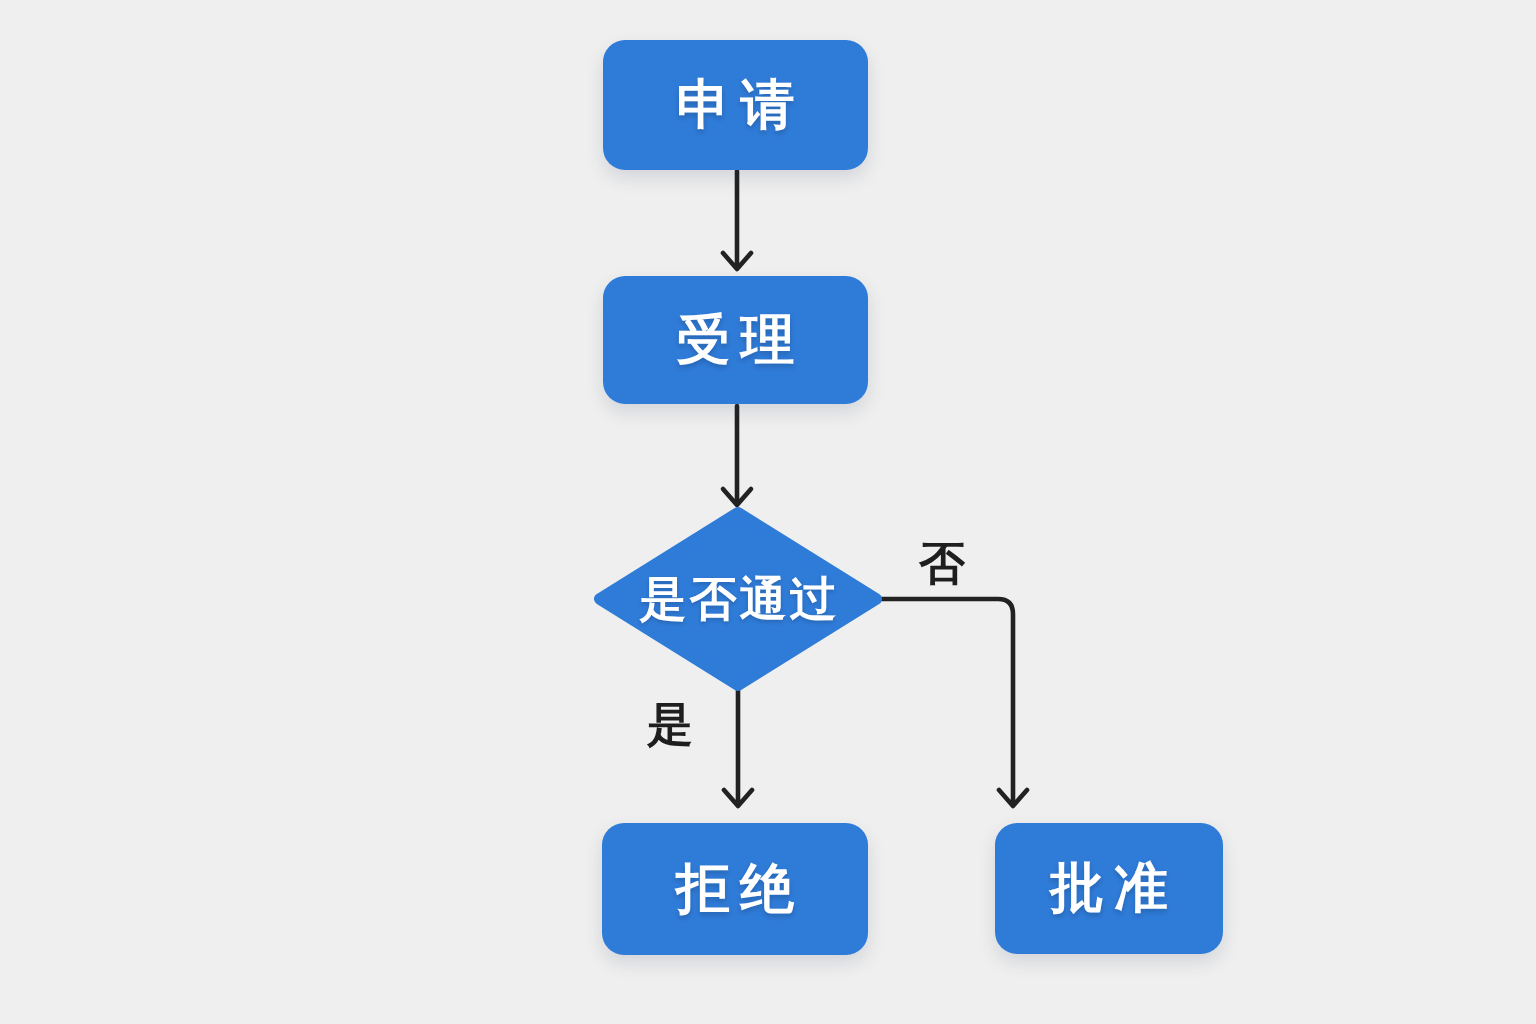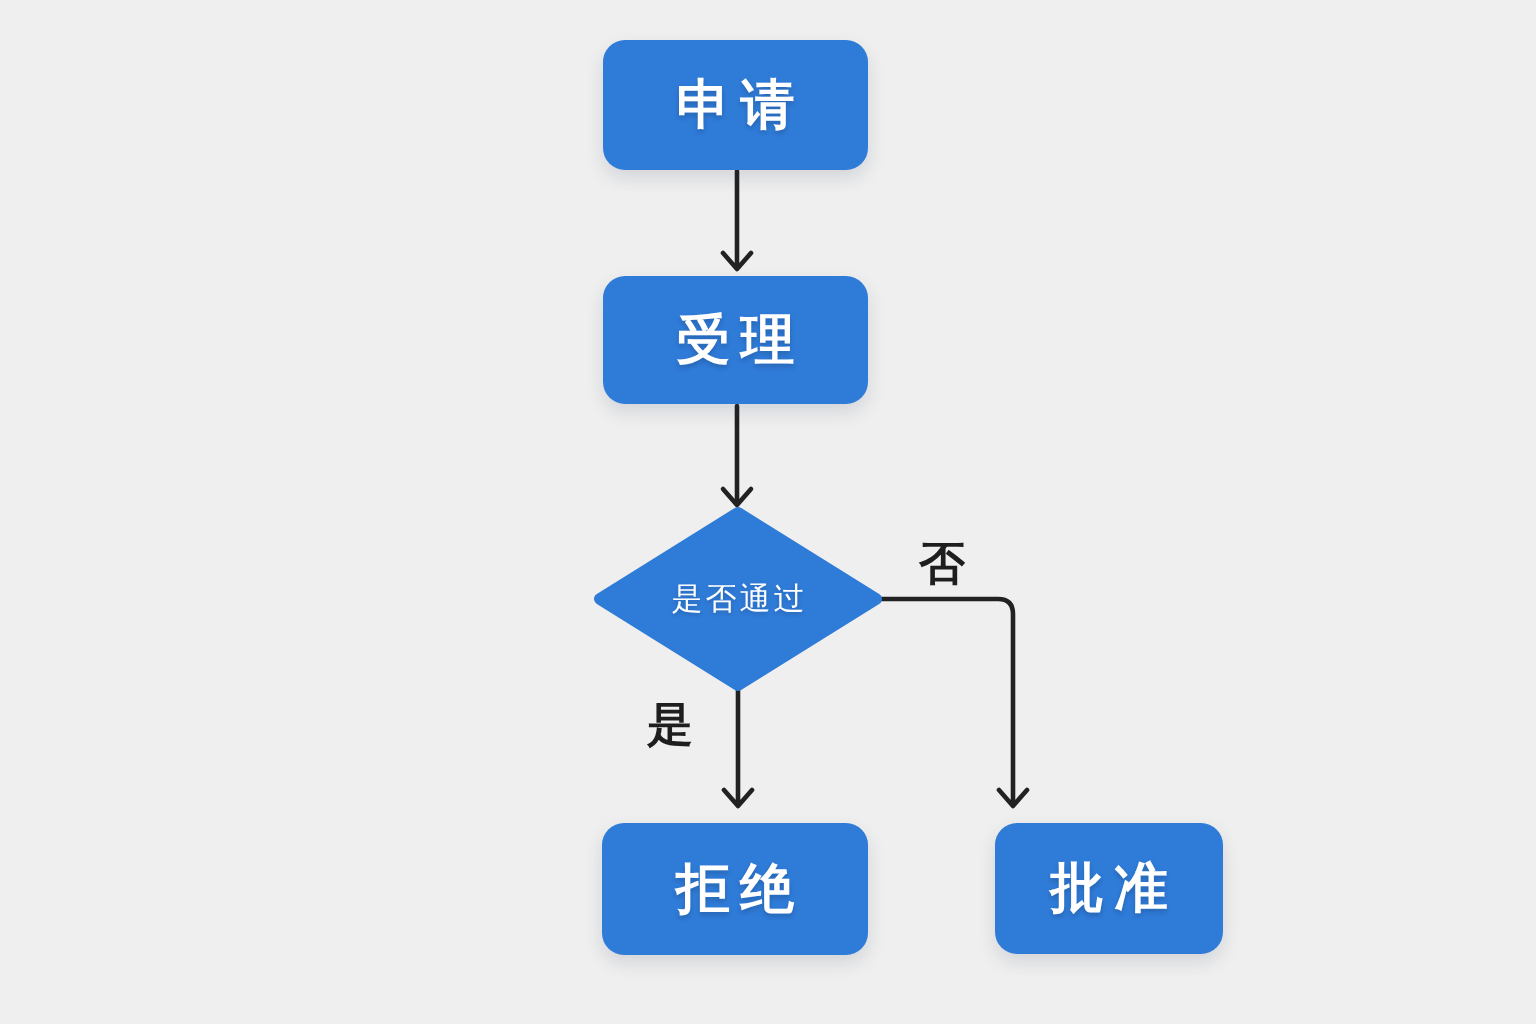--- a/index.html
+++ b/index.html
@@ -71,22 +71,22 @@
     stroke-linejoin: round;
   }
   .diamond-label {
     position: absolute;
     left: 0; top: 0;
     width: 100%; height: 100%;
     display: flex;
     align-items: center;
     justify-content: center;
     color: var(--node-text);
-    font-weight: normal;
-    font-size: 31px;
+    font-weight: bold;
+    font-size: 47px;
     letter-spacing: 3px;
     padding-left: 3px;
     text-shadow: 0 2px 4px rgba(0,0,0,0.18);
     white-space: nowrap;
     text-align: center;
   }
 
   .edge-label {
     position: absolute;
     width: 72px;

